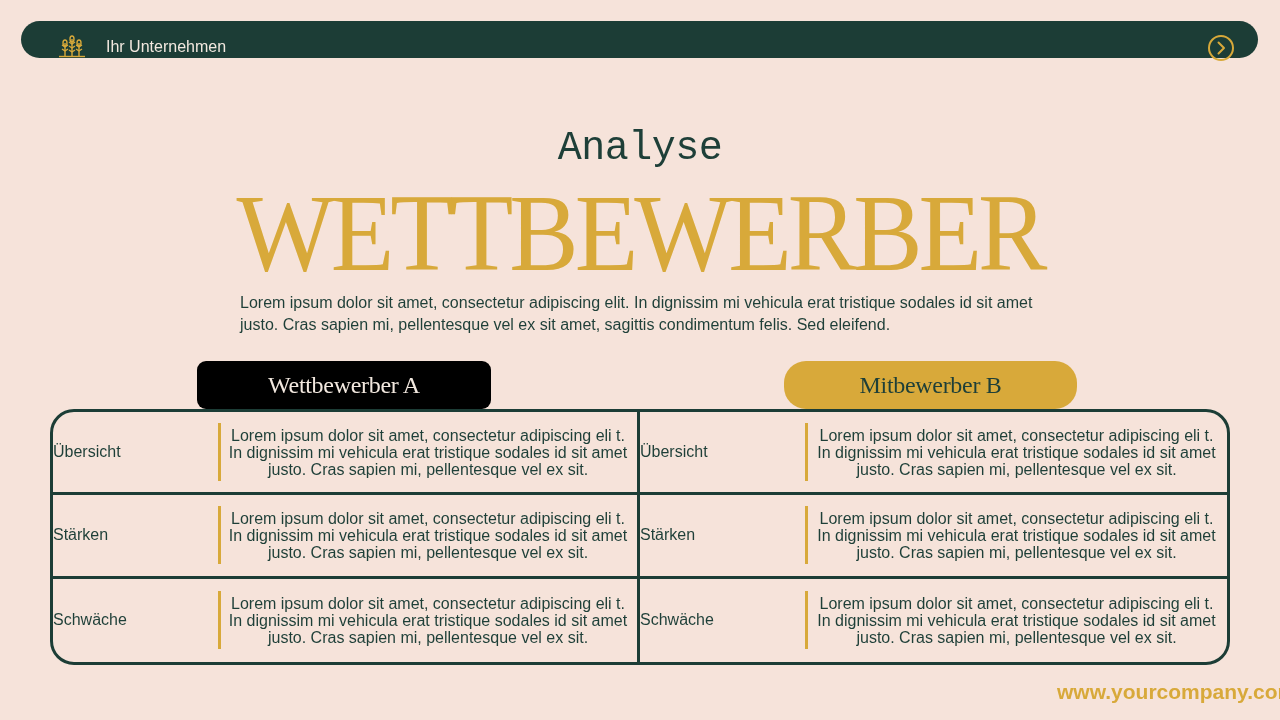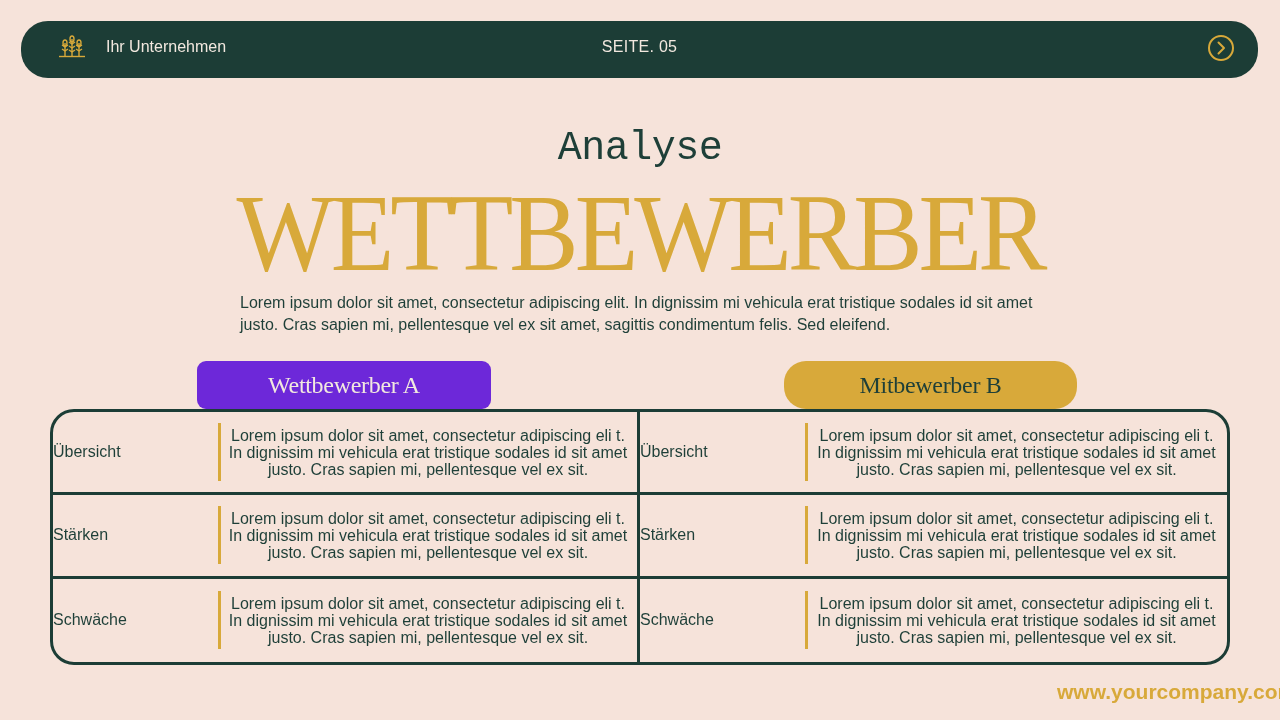--- a/index.html
+++ b/index.html
@@ -4,21 +4,21 @@
 <style>
   * { box-sizing: border-box; margin: 0; padding: 0; }
   html, body { width: 1280px; height: 720px; overflow: hidden; }
   body {
     background: #f6e3da;
     font-family: "Liberation Sans", "DejaVu Sans", sans-serif;
     color: #1e3f38;
     position: relative;
   }
   .topbar {
-    position: absolute; left: 21px; top: 21px; width: 1237px; height: 57px;
+    position: absolute; left: 21px; top: 21px; width: 1237px; height: 37px;
     background: #1c3d36; border-radius: 27px;
     display: flex; align-items: center;
   }
   .brand-icon { position: absolute; left: 36px; top: 14px; width: 30px; height: 24px; }
   .brand-name { position: absolute; left: 85px; top: 17px; font-size: 16px; color: #f2e8df; }
   .page-num { position: absolute; left: 0; width: 1237px; text-align: center; top: 17px; font-size: 16px; color: #f2e8df; letter-spacing: 0.3px; }
   .next-btn { position: absolute; left: 1186px; top: 13px; width: 28px; height: 28px; cursor: pointer; }
 
   .subtitle {
     position: absolute; top: 126px; left: 0; width: 1280px; text-align: center;
@@ -33,21 +33,21 @@
   .intro {
     position: absolute; top: 292px; left: 240px; width: 800px; text-align: left;
     font-size: 16px; line-height: 22px; color: #1e3f38;
   }
 
   .tab {
     position: absolute; top: 361px; height: 48px; border-radius: 9px;
     font-family: "Liberation Serif", "DejaVu Serif", serif; font-size: 24px;
     display: flex; align-items: center; justify-content: center; letter-spacing: -0.3px;
   }
-  .tab-a { left: 197px; width: 294px; background: #6d28d9; color: #f2e8df; }
+  .tab-a { left: 197px; width: 294px; background: #000000; color: #f2e8df; }
   .tab-b { left: 784px; width: 293px; background: #d8a93a; color: #1e3f38; border-radius: 22px; }
 
   .grid {
     position: absolute; left: 50px; top: 409px; width: 1180px; height: 256px;
     border: 3px solid #1c3d36; border-radius: 24px; overflow: hidden;
     display: grid; grid-template-columns: 1fr 1fr; grid-template-rows: 1fr 1fr 1fr;
   }
   .cell {
     display: flex; align-items: center;
     border-right: 3px solid #1c3d36; border-bottom: 3px solid #1c3d36;
@@ -77,21 +77,20 @@
       <line x1="22" y1="8" x2="22" y2="21"></line>
     <ellipse cx="8" cy="8" rx="2" ry="3"></ellipse>
       <ellipse cx="15" cy="4" rx="2" ry="3"></ellipse>
       <ellipse cx="22" cy="8" rx="2" ry="3"></ellipse>
     <path d="M8 12 l-3 -2 M8 12 l3 -2 M8 16 l-3 -2 M8 16 l3 -2"></path>
     <path d="M15 9 l-3 -2 M15 9 l3 -2 M15 13 l-3 -2 M15 13 l3 -2 M15 17 l-3 -2 M15 17 l3 -2"></path>
     <path d="M22 12 l-3 -2 M22 12 l3 -2 M22 16 l-3 -2 M22 16 l3 -2"></path>
     <line x1="2" y1="21.5" x2="28" y2="21.5"></line>
   </svg>
   <span class="brand-name">Ihr Unternehmen</span>
-  <span class="page-num">SEITE. 05</span>
   <svg class="next-btn" viewBox="0 0 28 28" fill="none" stroke="#d8a93a" stroke-width="2">
     <circle cx="14" cy="14" r="12"></circle>
     <polyline points="11.5,8.5 17,14 11.5,19.5" stroke-linecap="round" stroke-linejoin="round"></polyline>
   </svg>
 </div>
 
 <div class="subtitle">Analyse</div>
 <div class="title">WETTBEWERBER</div>
 <div class="intro">Lorem ipsum dolor sit amet, consectetur adipiscing elit. In dignissim mi vehicula erat tristique sodales id sit amet justo. Cras sapien mi, pellentesque vel ex sit amet, sagittis condimentum felis. Sed eleifend.</div>
 

